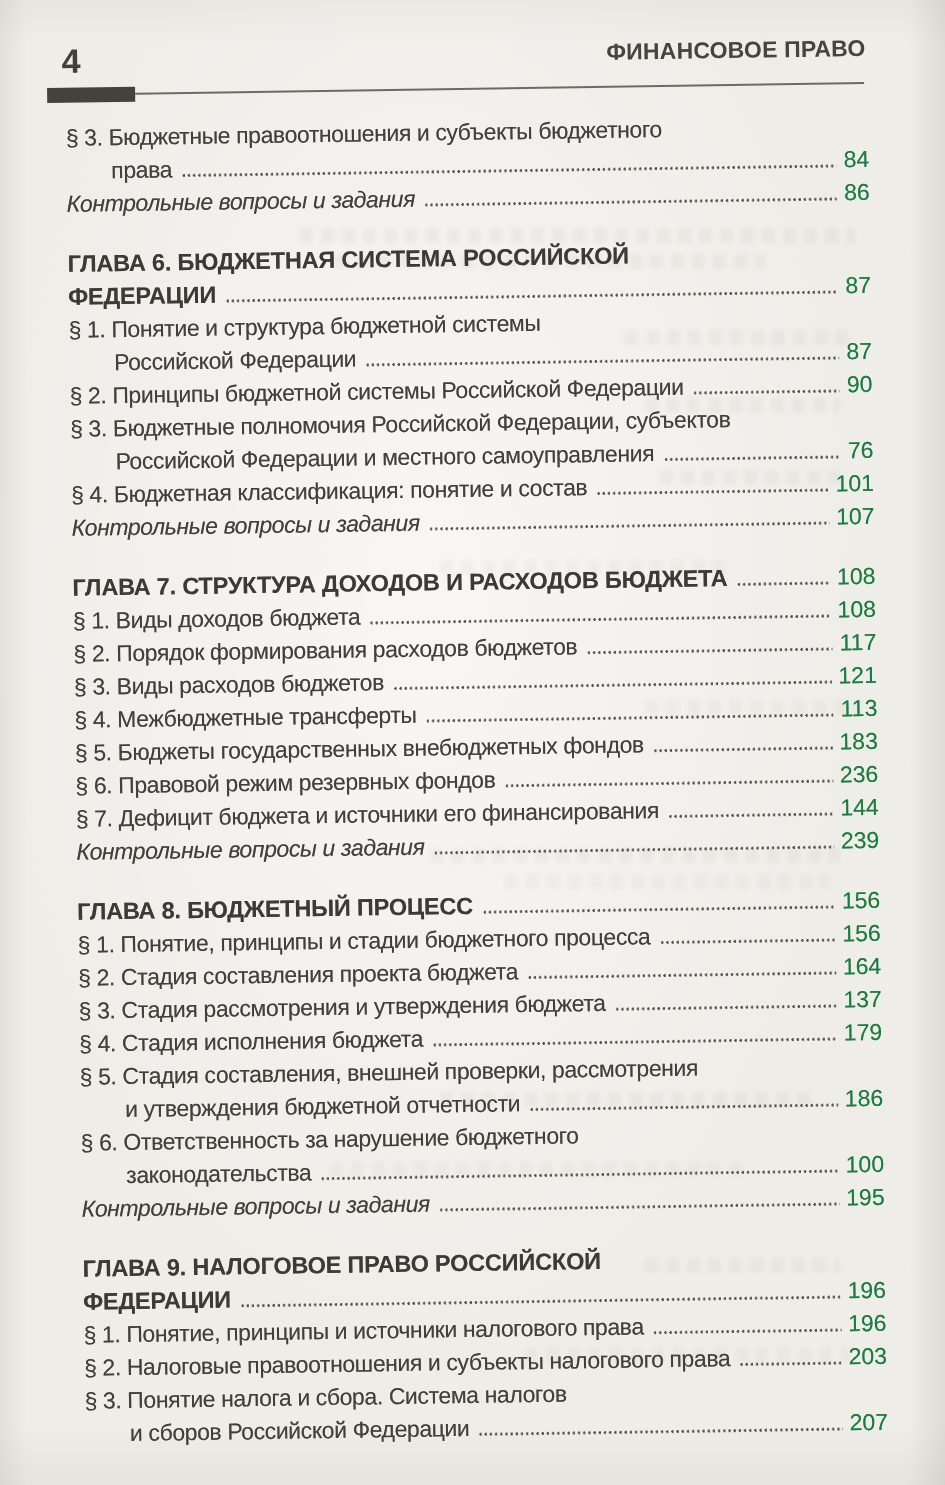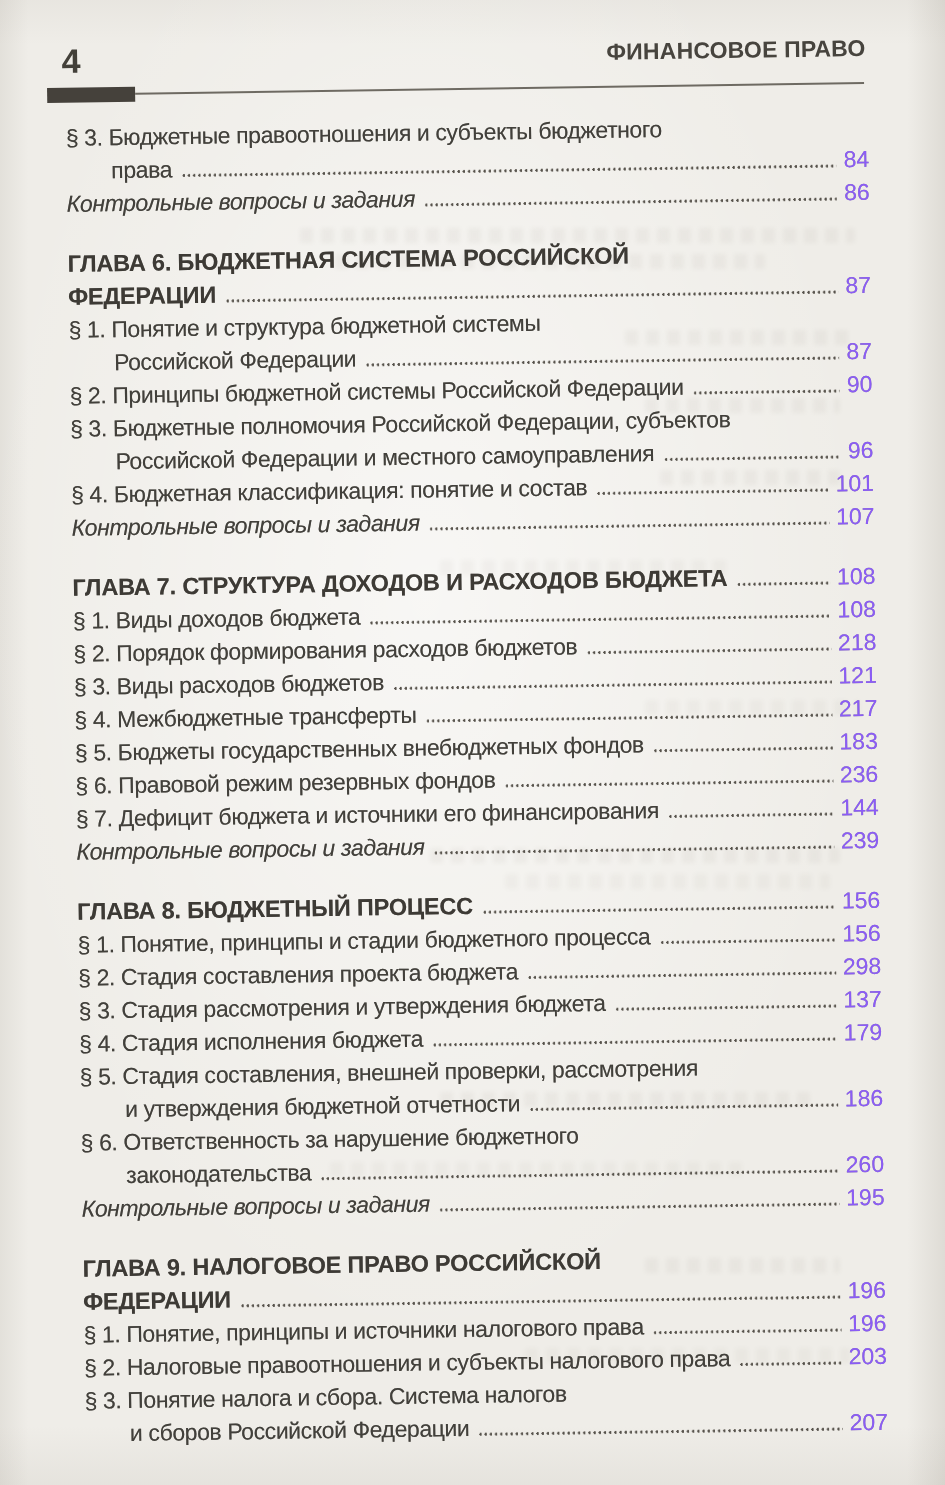--- a/index.html
+++ b/index.html
@@ -69,21 +69,21 @@
   .line.indent .txt{margin-left:45px;}
   .leader{
     flex:1 1 auto;height:3px;
     margin:0 7px 8px 10px;
     background-image:radial-gradient(circle at 1.5px 1.5px,#56524b 1.15px,transparent 1.5px);
     background-size:5.2px 3px;background-repeat:repeat-x;
     min-width:14px;
   }
   .pg{
     flex:0 0 auto;
-    font-size:23px;line-height:31px;color:#8b5cf6;
+    font-size:23px;line-height:31px;color:#15803d;
     letter-spacing:0;
     text-shadow:0 0 0.5px rgba(66,63,58,.5);
   }
   
   .ghost{
     position:absolute;height:15px;border-radius:3px;
     background:repeating-linear-gradient(90deg, rgba(128,120,106,.5) 0 13px, rgba(128,120,106,0) 13px 21px);
     filter:blur(2px);opacity:.13;pointer-events:none;
   }
   .g1{top:228px;left:300px;width:555px;}
@@ -173,21 +173,21 @@
           <span class="pg">90</span>
         </div>
       </div>
       <div class="entry section">
         <div class="line">
           <span class="txt">§ 3. Бюджетные полномочия Российской Федерации, субъектов</span>
         </div>
         <div class="line indent">
           <span class="txt">Российской Федерации и местного самоуправления</span>
           <span class="leader"></span>
-          <span class="pg">96</span>
+          <span class="pg">76</span>
         </div>
       </div>
       <div class="entry section">
         <div class="line">
           <span class="txt">§ 4. Бюджетная классификация: понятие и состав</span>
           <span class="leader"></span>
           <span class="pg">101</span>
         </div>
       </div>
       <div class="entry questions">
@@ -208,35 +208,35 @@
         <div class="line">
           <span class="txt">§ 1. Виды доходов бюджета</span>
           <span class="leader"></span>
           <span class="pg">108</span>
         </div>
       </div>
       <div class="entry section">
         <div class="line">
           <span class="txt">§ 2. Порядок формирования расходов бюджетов</span>
           <span class="leader"></span>
-          <span class="pg">218</span>
+          <span class="pg">117</span>
         </div>
       </div>
       <div class="entry section">
         <div class="line">
           <span class="txt">§ 3. Виды расходов бюджетов</span>
           <span class="leader"></span>
           <span class="pg">121</span>
         </div>
       </div>
       <div class="entry section">
         <div class="line">
           <span class="txt">§ 4. Межбюджетные трансферты</span>
           <span class="leader"></span>
-          <span class="pg">217</span>
+          <span class="pg">113</span>
         </div>
       </div>
       <div class="entry section">
         <div class="line">
           <span class="txt">§ 5. Бюджеты государственных внебюджетных фондов</span>
           <span class="leader"></span>
           <span class="pg">183</span>
         </div>
       </div>
       <div class="entry section">
@@ -271,21 +271,21 @@
         <div class="line">
           <span class="txt">§ 1. Понятие, принципы и стадии бюджетного процесса</span>
           <span class="leader"></span>
           <span class="pg">156</span>
         </div>
       </div>
       <div class="entry section">
         <div class="line">
           <span class="txt">§ 2. Стадия составления проекта бюджета</span>
           <span class="leader"></span>
-          <span class="pg">298</span>
+          <span class="pg">164</span>
         </div>
       </div>
       <div class="entry section">
         <div class="line">
           <span class="txt">§ 3. Стадия рассмотрения и утверждения бюджета</span>
           <span class="leader"></span>
           <span class="pg">137</span>
         </div>
       </div>
       <div class="entry section">
@@ -305,21 +305,21 @@
           <span class="pg">186</span>
         </div>
       </div>
       <div class="entry section">
         <div class="line">
           <span class="txt">§ 6. Ответственность за нарушение бюджетного</span>
         </div>
         <div class="line indent">
           <span class="txt">законодательства</span>
           <span class="leader"></span>
-          <span class="pg">260</span>
+          <span class="pg">100</span>
         </div>
       </div>
       <div class="entry questions">
         <div class="line">
           <span class="txt">Контрольные вопросы и задания</span>
           <span class="leader"></span>
           <span class="pg">195</span>
         </div>
       </div>
       <div class="entry chapter gap">

